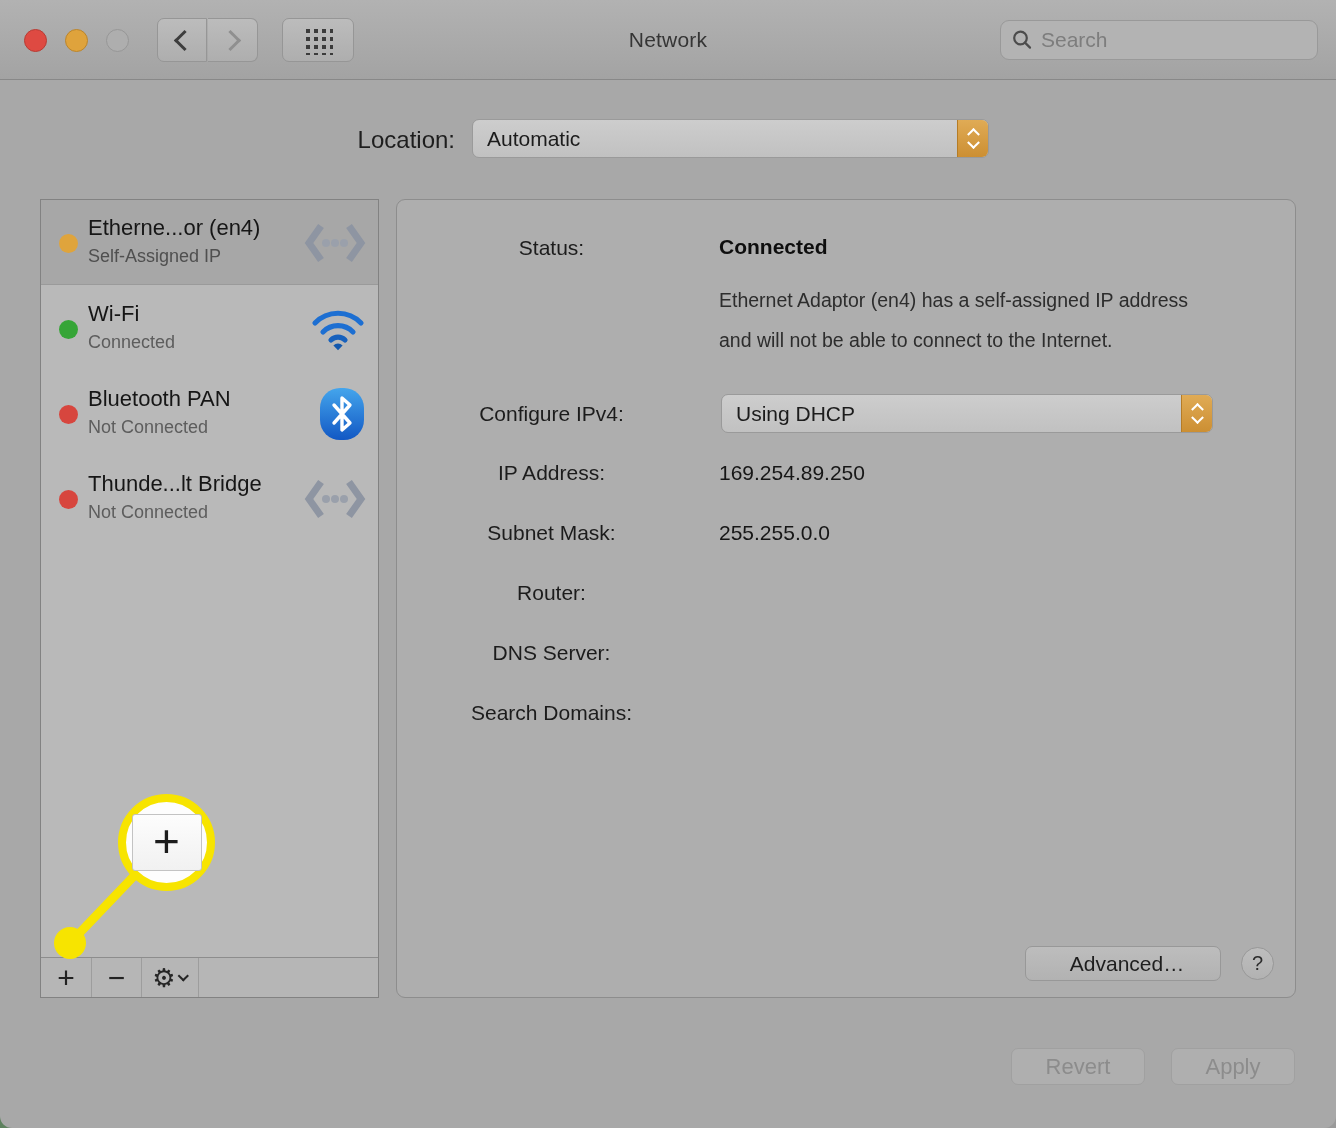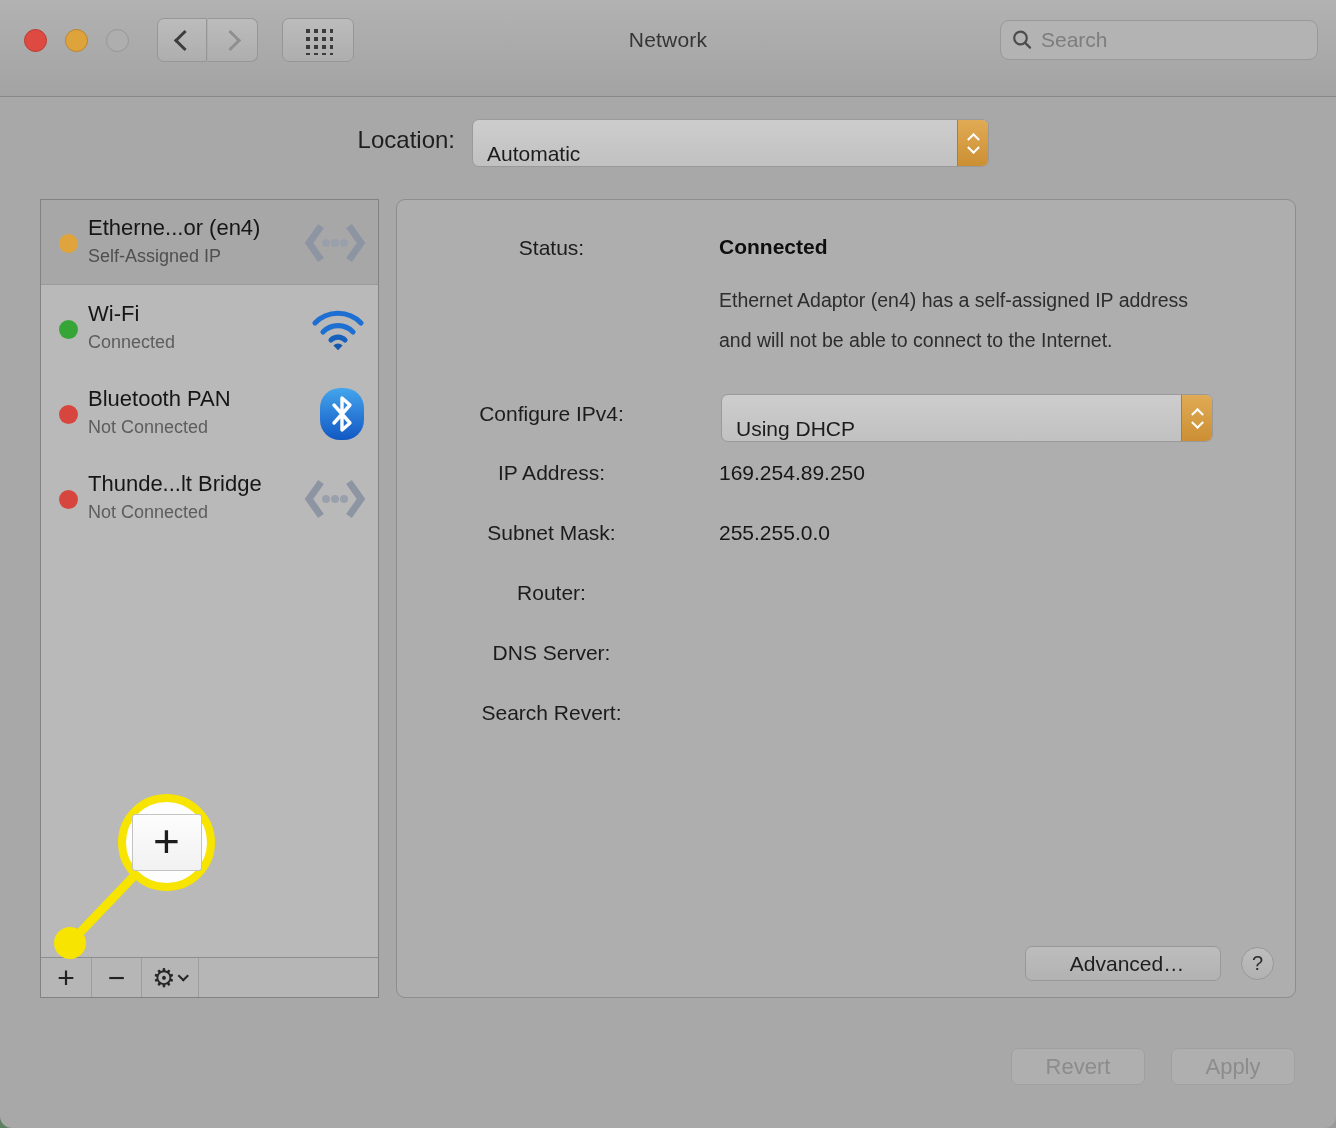--- a/index.html
+++ b/index.html
@@ -10,21 +10,21 @@
   }
   .window {
     position:absolute; inset:0;
     background:#a8a8a8;
     border-radius:0 0 12px 12px;
     overflow:hidden;
   }
 
   
   .titlebar {
-    position:absolute; left:0; top:0; width:100%; height:97px;
+    position:absolute; left:0; top:0; width:100%; height:80px;
     background:linear-gradient(#b2b2b2,#a3a3a3);
     border-bottom:1px solid #888;
   }
   .tl { position:absolute; top:29px; width:23px; height:23px; border-radius:50%; }
   .tl.red    { left:24px;  background:#de4a42; border:1px solid #b83c34; }
   .tl.yellow { left:65px;  background:#dfa33c; border:1px solid #bb852c; }
   .tl.gray   { left:106px; background:#aeaeae; border:1px solid #979797; }
   .tbtn {
     position:absolute; top:18px; height:44px;
     background:linear-gradient(#bcbcbc,#aeaeae);
@@ -58,24 +58,24 @@
     font-family:inherit; font-size:21px; color:#333;
   }
   .searchfield input::placeholder { color:#7d7d7d; }
 
   
   .loc-label {
     position:absolute; left:200px; top:126px; width:255px; text-align:right;
     font-size:24px; color:#1e1e1e;
   }
   .select {
-    position:absolute; height:48px;
+    position:absolute; height:39px;
     background:linear-gradient(#cdcdcd,#c1c1c1);
     border:1px solid #9a9a9a; border-radius:7px;
-    display:flex; align-items:flex-end; overflow:hidden;
+    display:flex; align-items:center; overflow:hidden;
   }
   .select .sel-text { flex:1; padding-left:14px; font-size:21px; color:#1c1c1c; }
   .select .cap {
     width:31px; align-self:stretch;
     background:linear-gradient(#e0ab55,#cc8f33);
     border-left:1px solid #b57c26;
     display:flex; flex-direction:column; align-items:center; justify-content:center; gap:5px;
   }
   .cap .cchev { width:9px; height:9px; border-left:2.6px solid #fff; border-top:2.6px solid #fff; }
   .cap .cchev.up   { transform:rotate(45deg) translate(2px,2px); }
@@ -295,21 +295,21 @@
 
     <span class="flabel" style="top:321px">Subnet Mask:</span>
     <span class="fvalue" style="top:321px">255.255.0.0</span>
 
     <span class="flabel" style="top:381px">Router:</span>
     <span class="fvalue" style="top:381px"></span>
 
     <span class="flabel" style="top:441px">DNS Server:</span>
     <span class="fvalue" style="top:441px"></span>
 
-    <span class="flabel" style="top:501px">Search Revert:</span>
+    <span class="flabel" style="top:501px">Search Domains:</span>
     <span class="fvalue" style="top:501px"></span>
 
     <button class="adv-btn">Advanced…</button>
     <button class="help-btn">?</button>
   </section>
 
   <button class="foot-btn revert">Revert</button>
   <button class="foot-btn apply">Apply</button>
 
   <svg class="callout-svg" width="1336" height="1128" viewBox="0 0 1336 1128">

